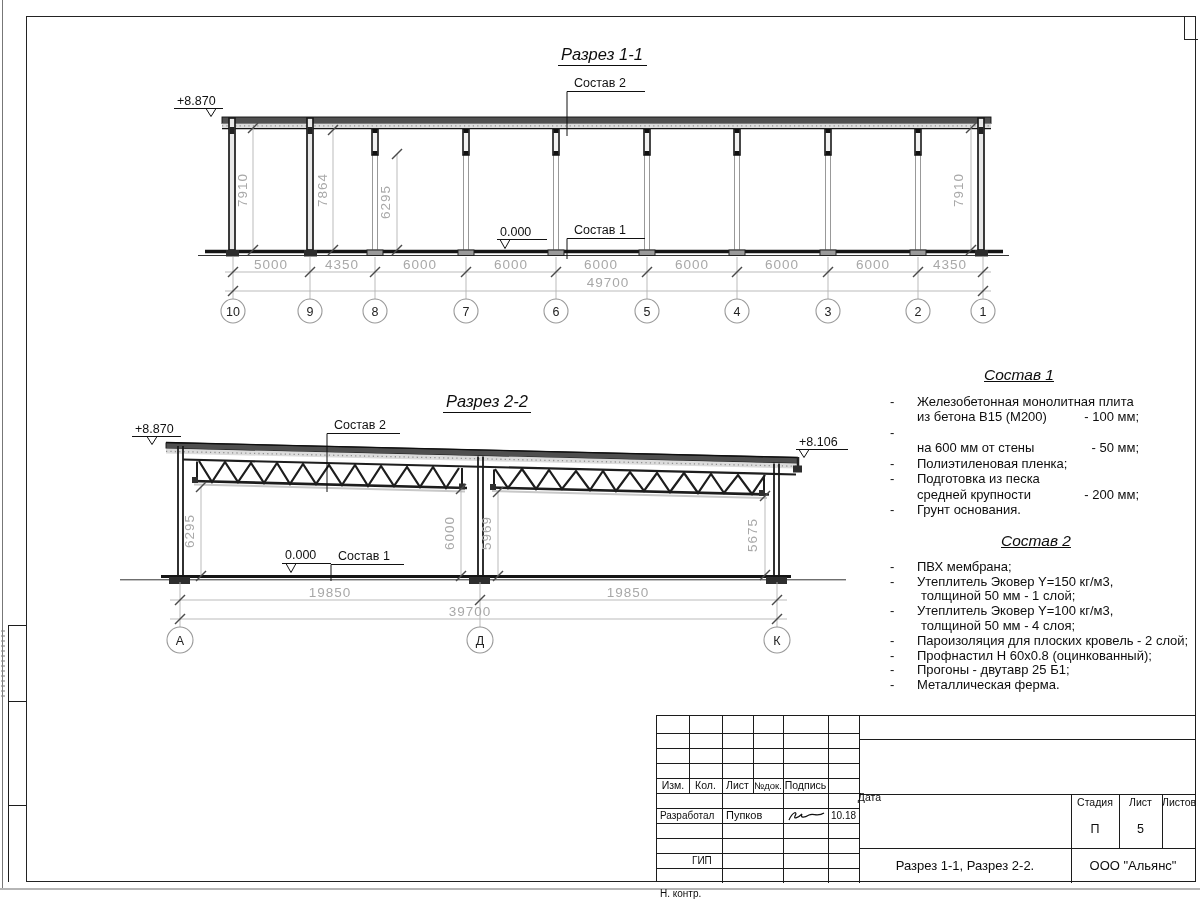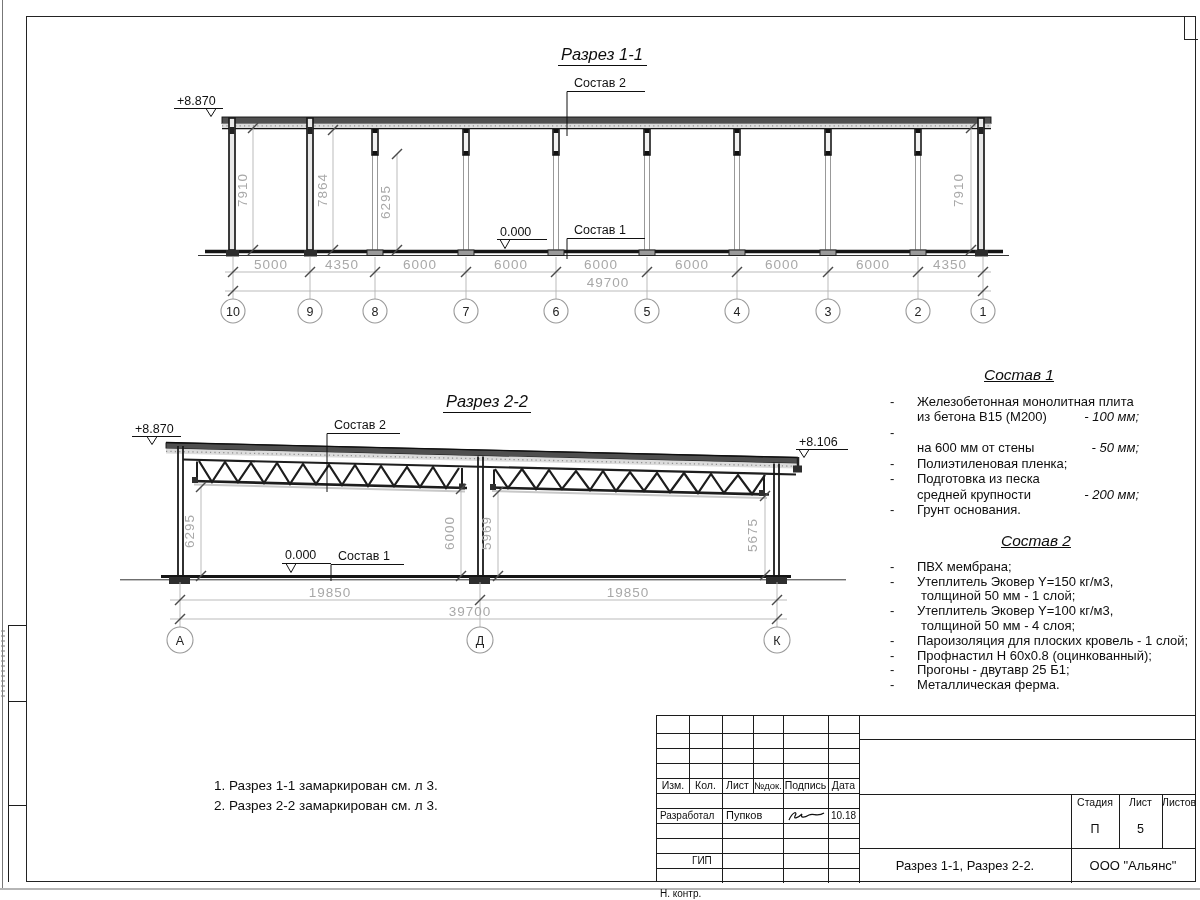--- a/index.html
+++ b/index.html
@@ -20,21 +20,21 @@
   .leader{stroke:#111;stroke-width:1;fill:none;}
   .colthin{stroke:#999;stroke-width:1;}
   
   .comp{position:absolute;font-size:13px;line-height:15.5px;color:#0d0d0d;}
   .comp-title{text-align:center;font-style:italic;font-size:15.5px;margin-bottom:11px;}
   .comp-title span{text-decoration:underline;}
   .srow{display:flex;}
   .sdash{width:36px;padding-left:9px;box-sizing:border-box;}
   .sindent{margin-left:36px;}
   .sindent2{margin-left:40px;}
-  .sval{margin-left:auto;padding-right:18px;font-style:italic;}
+  .sval{margin-left:auto;padding-right:18px;}
   
   #notes{position:absolute;left:214px;top:776px;font-size:13.5px;line-height:19.5px;color:#0d0d0d;}
   
   #titleblock{position:absolute;left:656px;top:715px;width:540px;height:167px;
               border:1.8px solid #1c1c1c;box-sizing:border-box;font-size:10.5px;color:#0d0d0d;}
   .tb-cell{position:absolute;display:block;white-space:nowrap;}
   .tb-c{text-align:center;}
   
   .faintmarks{position:absolute;left:1px;top:630px;width:4px;height:68px;opacity:.55;
     background:repeating-linear-gradient(180deg,#888 0 2px,transparent 2px 5px);}
@@ -478,40 +478,36 @@
       </div>
     <div class="srow">
         <span class="sdash">-</span>
         <span>Утеплитель Эковер Y=100 кг/м3,</span>
       </div>
     <div class="srow sindent2">
         <span>толщиной 50 мм - 4 слоя;</span>
       </div>
     <div class="srow">
         <span class="sdash">-</span>
-        <span>Пароизоляция для плоских кровель - 1 слой;</span>
+        <span>Пароизоляция для плоских кровель - 2 слой;</span>
       </div>
     <div class="srow">
         <span class="sdash">-</span>
         <span>Профнастил Н 60х0.8 (оцинкованный);</span>
       </div>
     <div class="srow">
         <span class="sdash">-</span>
         <span>Прогоны - двутавр 25 Б1;</span>
       </div>
     <div class="srow">
         <span class="sdash">-</span>
         <span>Металлическая ферма.</span>
       </div>
   </div>
 
-  <div id="notes">
-    <div>1. Разрез 1-1 замаркирован см. л 3.</div>
-    <div>2. Разрез 2-2 замаркирован см. л 3.</div>
-  </div>
 
   <div id="titleblock">
 
     <div class="vline" style="left:32px;top:0;height:77px;"></div>
     <div class="vline" style="left:65px;top:0;height:167px;"></div>
     <div class="vline" style="left:96px;top:0;height:77px;"></div>
     <div class="vline" style="left:126px;top:0;height:167px;"></div>
     <div class="vline" style="left:171px;top:0;height:167px;"></div>
     <div class="vline" style="left:202px;top:0;height:167px;"></div>
 
@@ -531,21 +527,21 @@
     <div class="hline" style="left:202px;top:132px;width:336px;"></div>
     <div class="vline" style="left:414px;top:78px;height:89px;"></div>
     <div class="vline" style="left:462px;top:78px;height:54px;"></div>
     <div class="vline" style="left:505px;top:78px;height:54px;"></div>
 
     <span class="tb-cell tb-c" style="left:0;width:32px;top:62px;line-height:15px;">Изм.</span>
     <span class="tb-cell tb-c" style="left:32px;width:33px;top:62px;line-height:15px;">Кол.</span>
     <span class="tb-cell tb-c" style="left:65px;width:31px;top:62px;line-height:15px;">Лист</span>
     <span class="tb-cell tb-c" style="left:96px;width:30px;top:62px;line-height:15px;font-size:9.5px;">№док.</span>
     <span class="tb-cell tb-c" style="left:126px;width:45px;top:62px;line-height:15px;">Подпись</span>
-    <span class="tb-cell tb-c" style="left:171px;width:31px;top:62px;line-height:15px;">Дата</span>
+    <span class="tb-cell tb-c" style="left:171px;width:31px;top:74px;line-height:15px;padding-left:26px;">Дата</span>
 
     <span class="tb-cell" style="left:3px;top:92px;line-height:15px;font-size:10px;">Разработал</span>
     <span class="tb-cell" style="left:69px;top:92px;line-height:15px;font-size:11px;">Пупков</span>
     <svg style="left:128px;top:93px;" width="42" height="13" viewBox="0 0 42 13">
       <path d="M4,11 C8,2 13,2 10,7 C8,11 14,8 17,5 C15,9 19,9 24,6 C28,4 33,8 39,4" stroke="#111" stroke-width="1.2" fill="none"></path>
     </svg>
     <span class="tb-cell tb-c" style="left:171px;width:31px;top:92px;line-height:15px;font-size:10px;">10.18</span>
 
     <span class="tb-cell" style="left:3px;top:122px;line-height:15px;font-size:10px;margin-top:48px;">Н. контр.</span>
     <span class="tb-cell" style="left:3px;top:137px;line-height:15px;font-size:10px;margin-left:32px;">ГИП</span>

